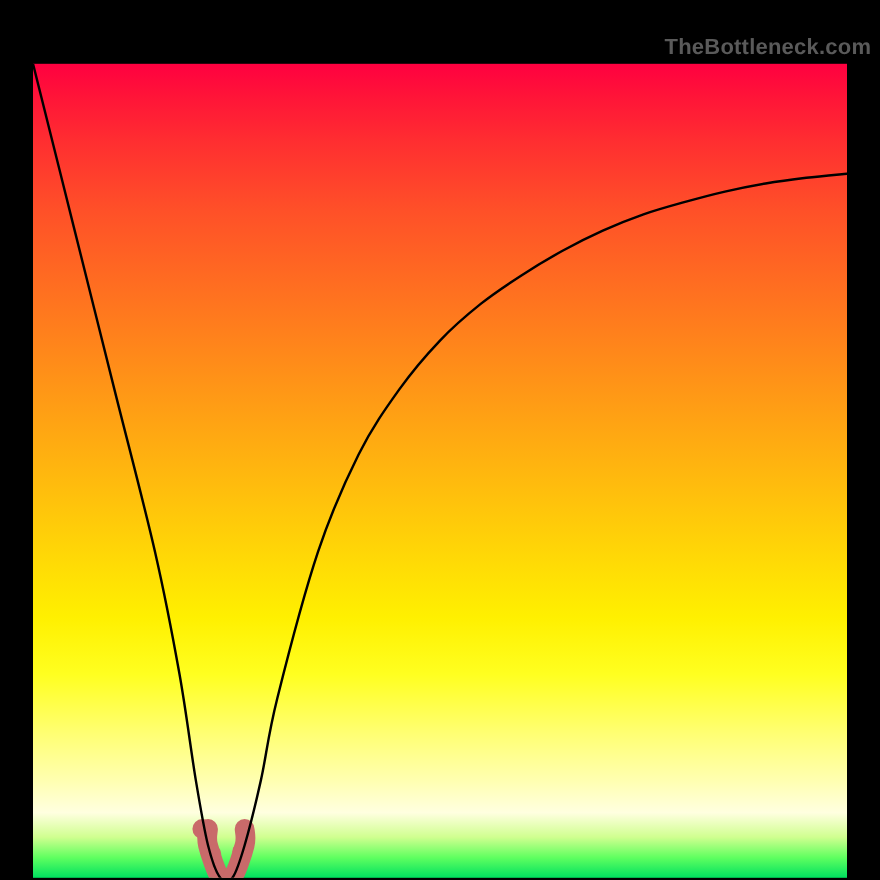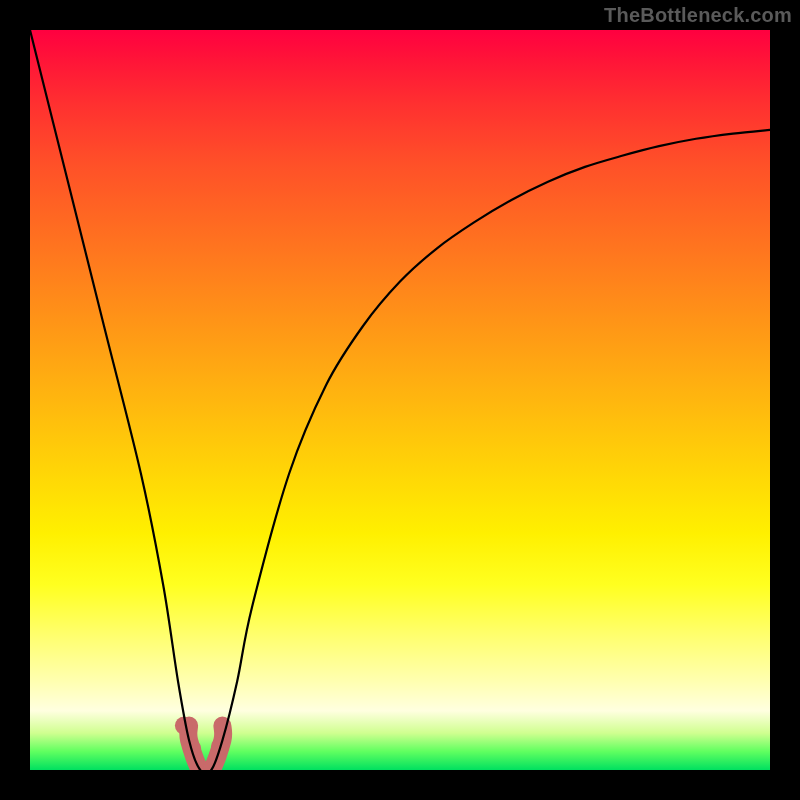--- a/index.html
+++ b/index.html
@@ -2,20 +2,21 @@
 <html><head>
 <meta charset="utf-8">
 <style>
   * { margin: 0; padding: 0; box-sizing: border-box; }
   html, body { width: 800px; height: 800px; overflow: hidden; background: #000; }
   .frame {
     width: 800px;
     height: 564px;
     background: #000;
     position: relative;
+    margin-top: 28px;
   }
   .plot-area {
     position: absolute;
     left: 30px;
     top: 30px;
     width: 740px;
     height: 740px;
     background: linear-gradient(to bottom,
       #ff0040 0%,
       #ff1438 4%,

